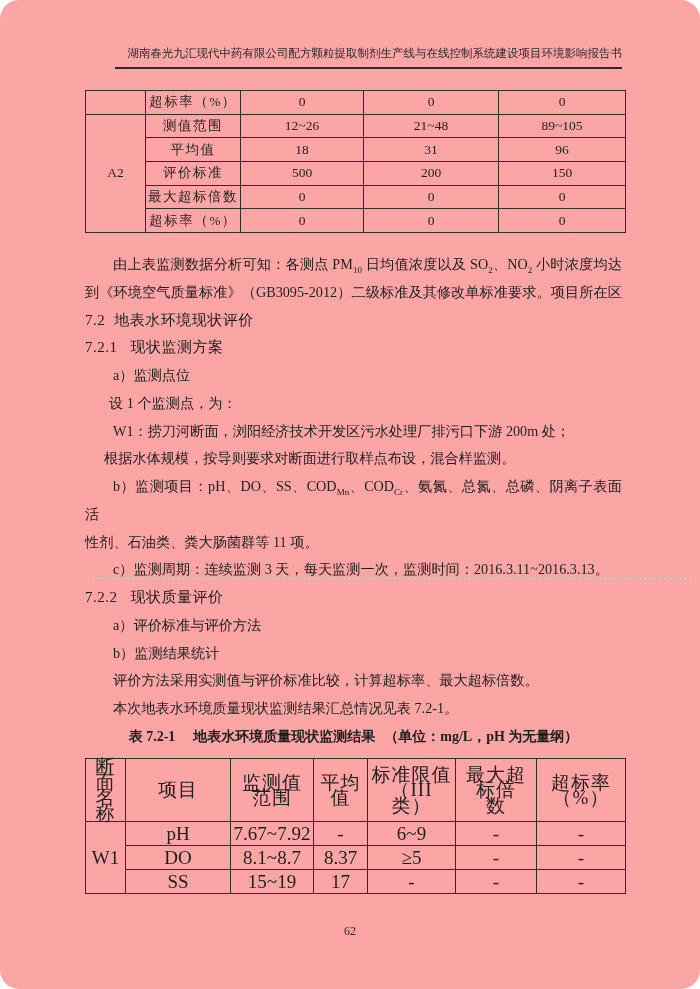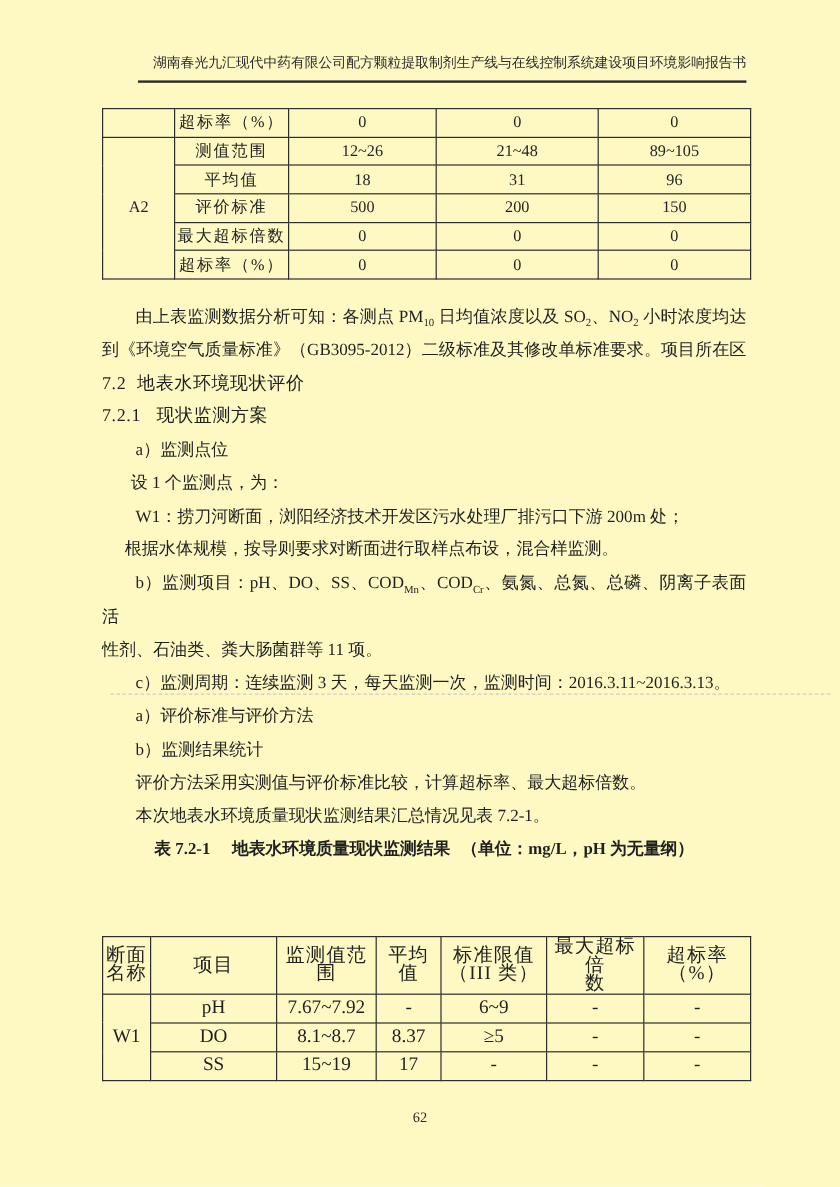--- a/index.html
+++ b/index.html
@@ -1,23 +1,24 @@
 <!DOCTYPE html>
 <html><head>
 <meta charset="utf-8">
 <style>
   html,body { margin:0; padding:0; }
   body { background:#ffffff; }
   .page {
     position:relative;
     width:700px; height:989px;
-    background:#fef9c3;
+    background:#fca5a5;
     font-family:"Liberation Serif","DejaVu Serif",serif;
     color:#1f1f1f;
     overflow:hidden;
+    border-radius:19px;
   }
   
   .header {
     position:absolute; top:46px; left:115px; width:507px;
     border-bottom:2px solid #2b2b2b;
     padding-bottom:6px;
     text-align:right;
     font-size:11.5px; line-height:15px;
     white-space:nowrap;
     color:#2a2a2a;
@@ -29,22 +30,22 @@
     font-size:13.5px;
     border:1.5px solid #2e2e2e;
   }
   .air-table td {
     border:1px solid #2e2e2e;
     height:22.7px; padding:0 2px;
     text-align:center; vertical-align:middle;
   }
   .air-table td.lbl { letter-spacing:1.5px; }
   .water-table {
-    position:absolute; top:780px; left:85px; width:540px;
-    font-size:16px;
+    position:absolute; top:758px; left:85px; width:540px;
+    font-size:19px;
     border:1.8px solid #2e2e2e;
   }
   .water-table td {
     border:1px solid #2e2e2e;
     padding:0 2px;
     text-align:center; vertical-align:middle;
   }
   .water-table td.hd {
     height:31px; white-space:pre-line; line-height:15.5px; letter-spacing:1px;
   }
@@ -156,20 +157,21 @@
     <div class="line ind2">W1：捞刀河断面，浏阳经济技术开发区污水处理厂排污口下游 200m 处；</div>
 
     <div class="line ind14">根据水体规模，按导则要求对断面进行取样点布设，混合样监测。</div>
 
     <div class="line ind2 fill"><span>b）监测项目：pH、DO、SS、COD</span><sub>Mn</sub><span>、COD</span><sub>Cr</sub><span>、氨氮、总氮、总磷、阴离子表面活</span></div>
 
     <div class="line">性剂、石油类、粪大肠菌群等 11 项。</div>
 
     <div class="line ind2">c）监测周期：连续监测 3 天，每天监测一次，监测时间：2016.3.11~2016.3.13。</div>
 
+    <div class="line heading"><span class="hnum-wide">7.2.2</span><span>现状质量评价</span></div>
 
     <div class="line ind2">a）评价标准与评价方法</div>
 
 
     <div class="line ind2">b）监测结果统计</div>
 
     <div class="line ind2">评价方法采用实测值与评价标准比较，计算超标率、最大超标倍数。</div>
 
     <div class="line ind2">本次地表水环境质量现状监测结果汇总情况见表 7.2-1。</div>
 

